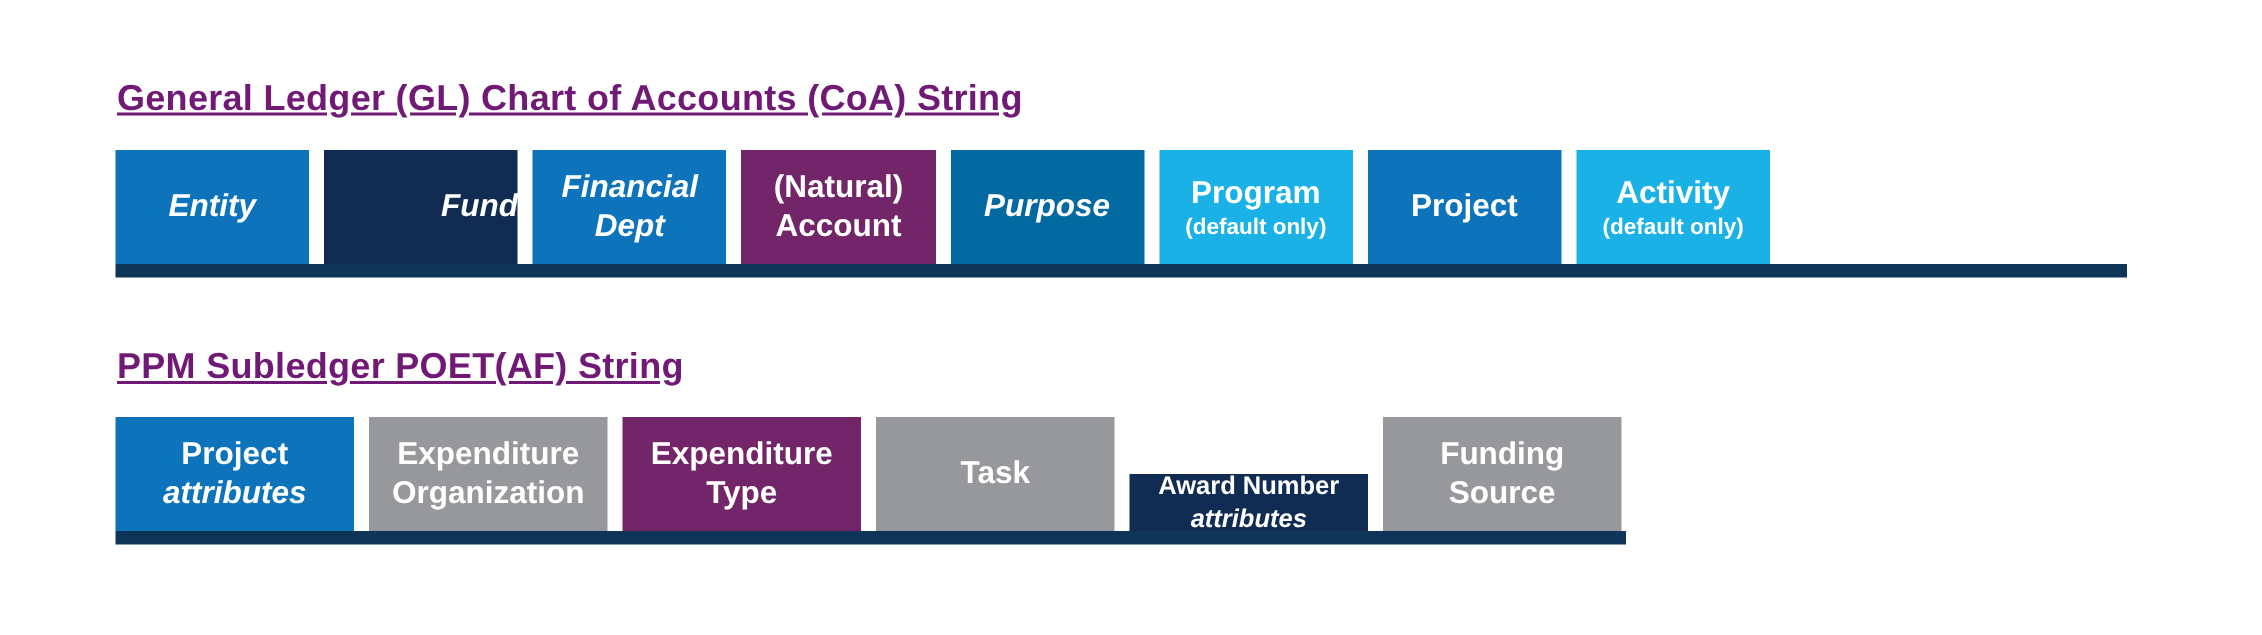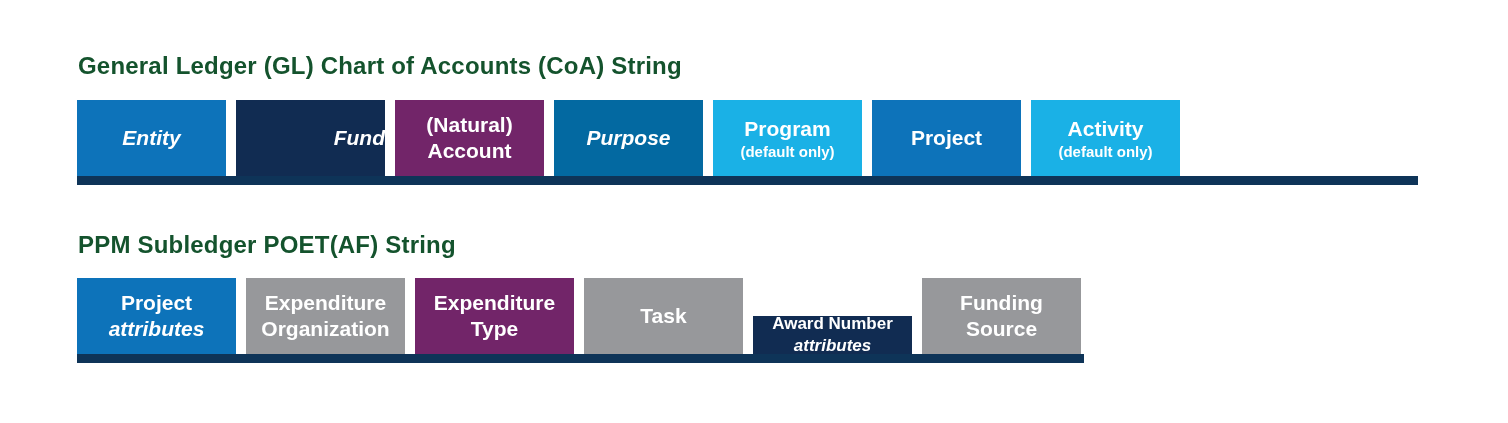--- a/index.html
+++ b/index.html
@@ -11,23 +11,24 @@
     overflow: hidden;
     font-family: "Liberation Sans", sans-serif;
   }
   .row-title {
     position: absolute;
     left: 78px;
     margin: 0;
     font-size: 24px;
     line-height: 28px;
     font-weight: bold;
-    color: #14532d;
+    color: #701a75;
     letter-spacing: 0.2px;
     white-space: nowrap;
+    text-decoration: underline;
   }
   #gl-title  { top: 52px; }
   #ppm-title { top: 231px; }
 
   .blocks {
     position: absolute;
     display: flex;
     gap: 10px;
   }
   #gl-blocks  { left: 77px; top: 100px; width: 1103px; height: 76px; }
@@ -63,20 +64,24 @@
 <div class="canvas">
 
   <h2 class="row-title" id="gl-title">General Ledger (GL) Chart of Accounts (CoA) String</h2>
 
   <div class="blocks" id="gl-blocks">
       <div class="block" style="background: rgb(13, 115, 186);">
         <div class="line main italic">Entity</div>
       </div>
       <div class="block" style="background: rgb(17, 44, 82); align-items: flex-end;">
         <div class="line main italic">Fund</div>
+      </div>
+      <div class="block" style="background: rgb(13, 115, 186);">
+        <div class="line main italic">Financial</div>
+        <div class="line main italic">Dept</div>
       </div>
       <div class="block" style="background: rgb(114, 37, 105); justify-content: center;">
         <div class="line main">(Natural)</div>
         <div class="line main">Account</div>
       </div>
       <div class="block" style="background: #0369a1;">
         <div class="line main italic">Purpose</div>
       </div>
       <div class="block" style="background: rgb(26, 177, 230);">
         <div class="line main">Program</div>

